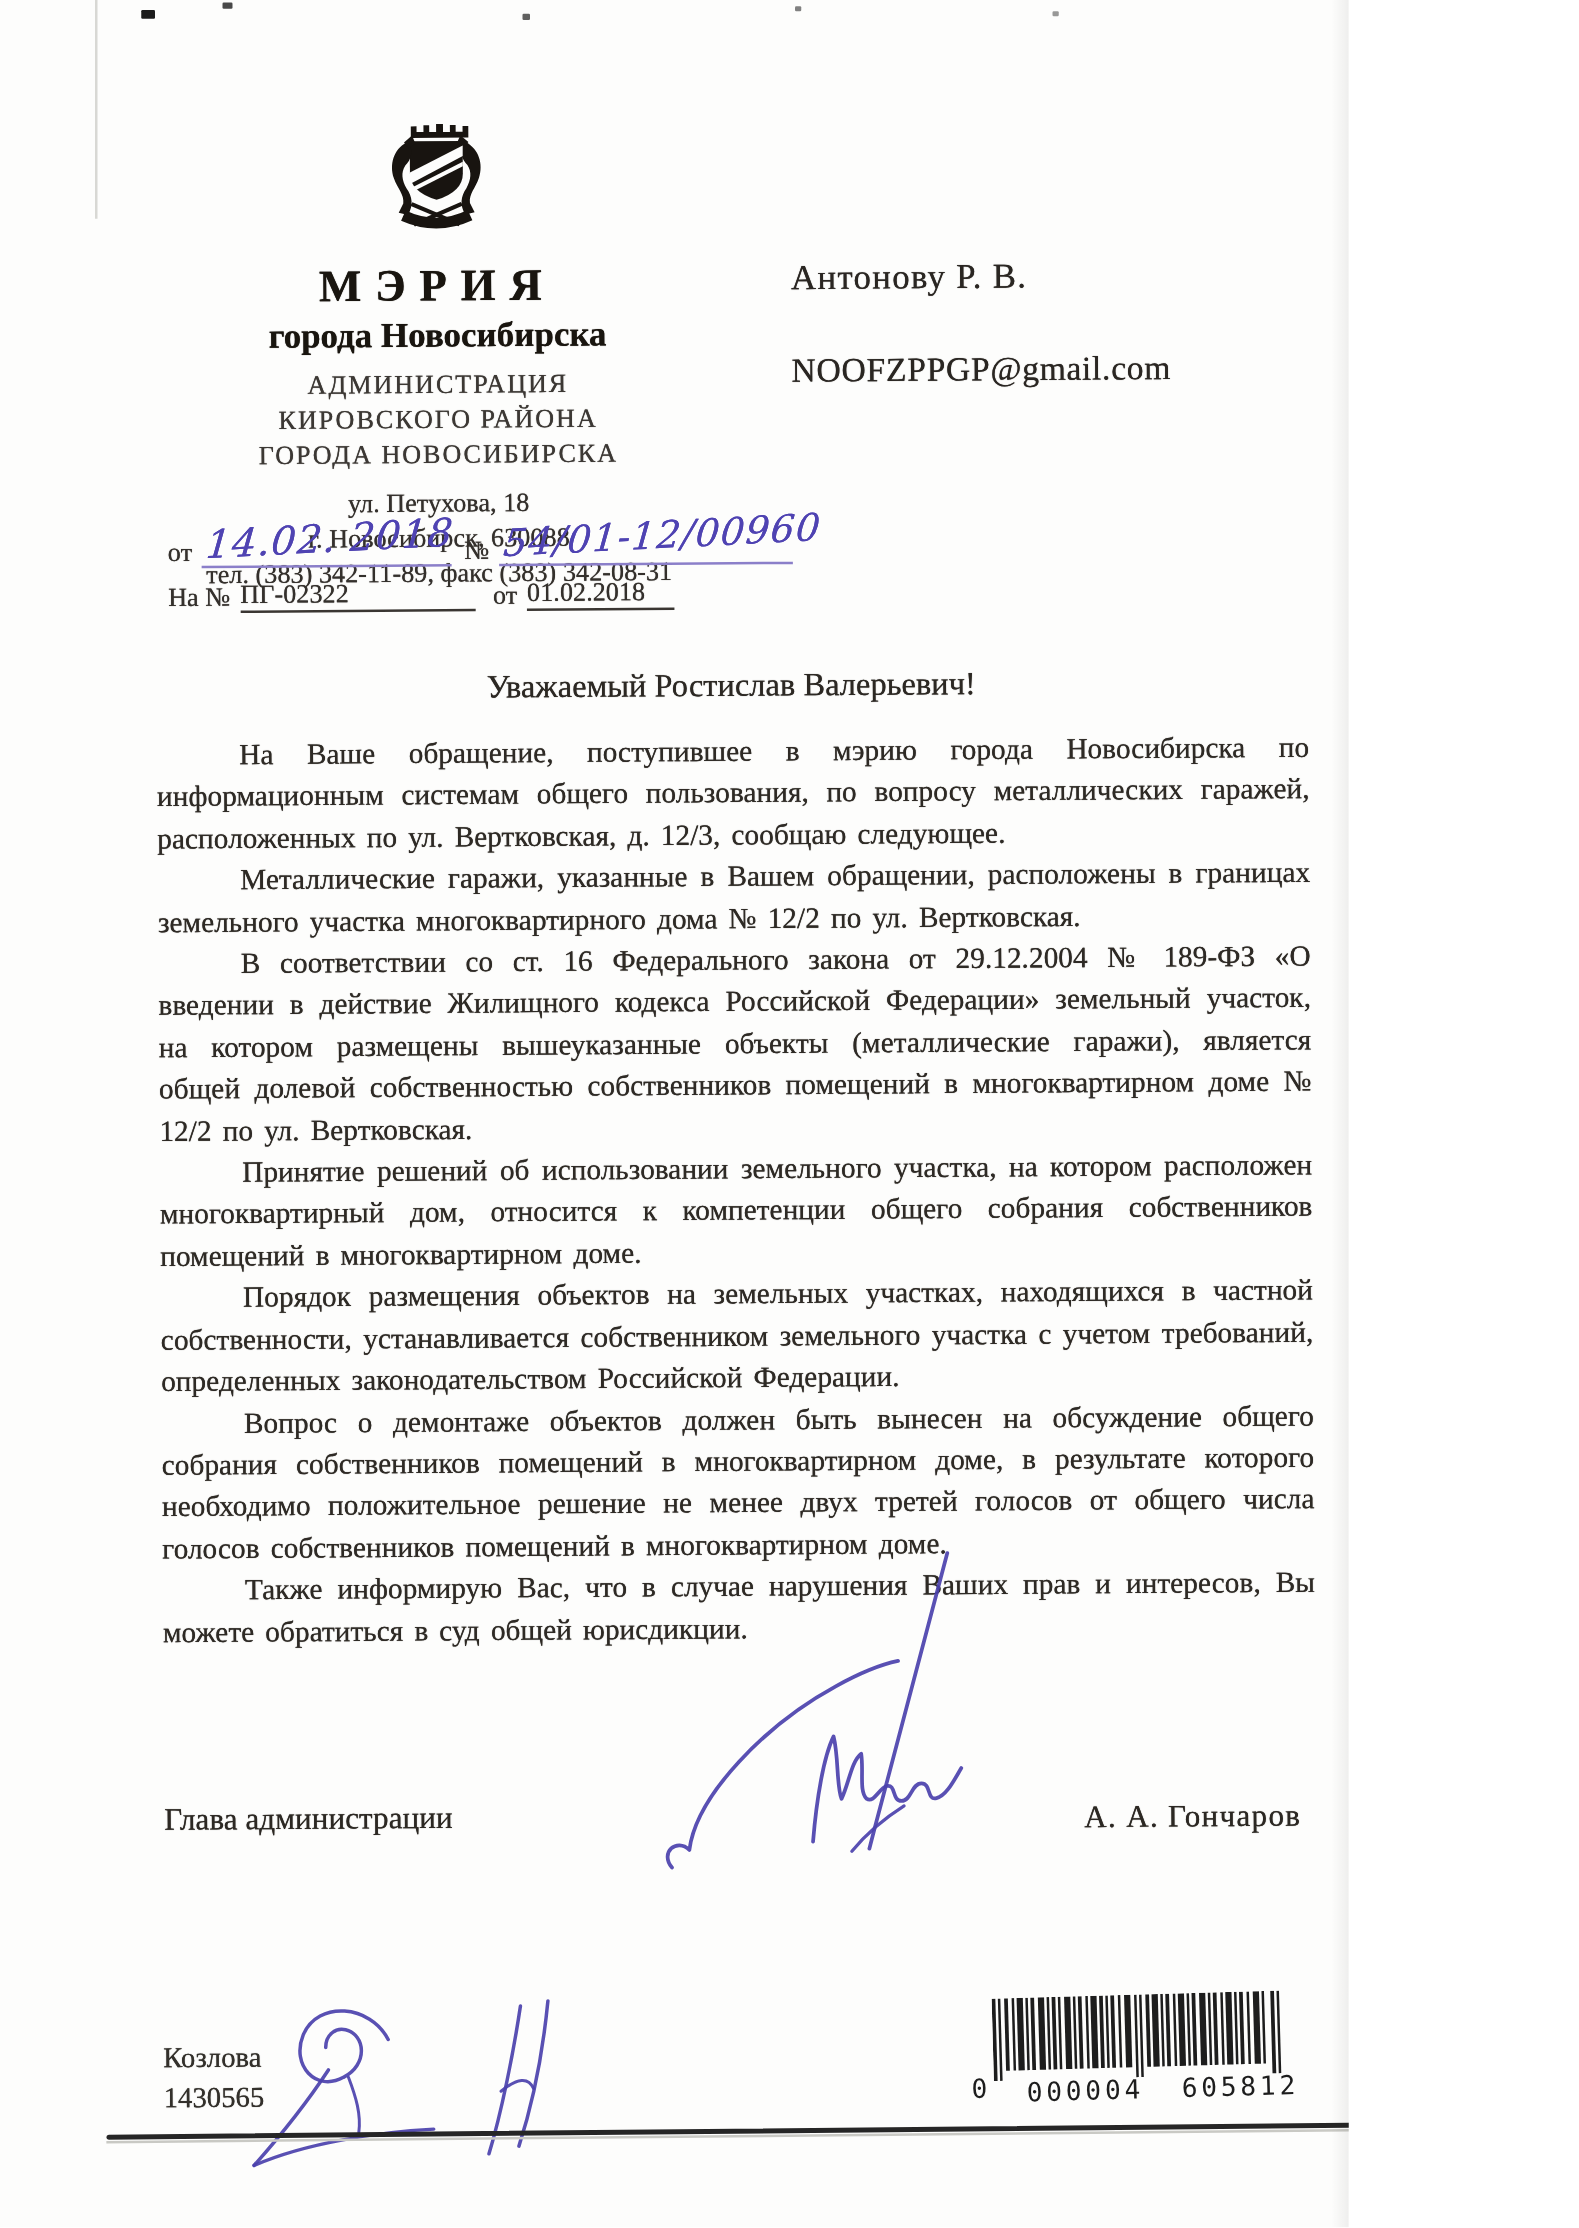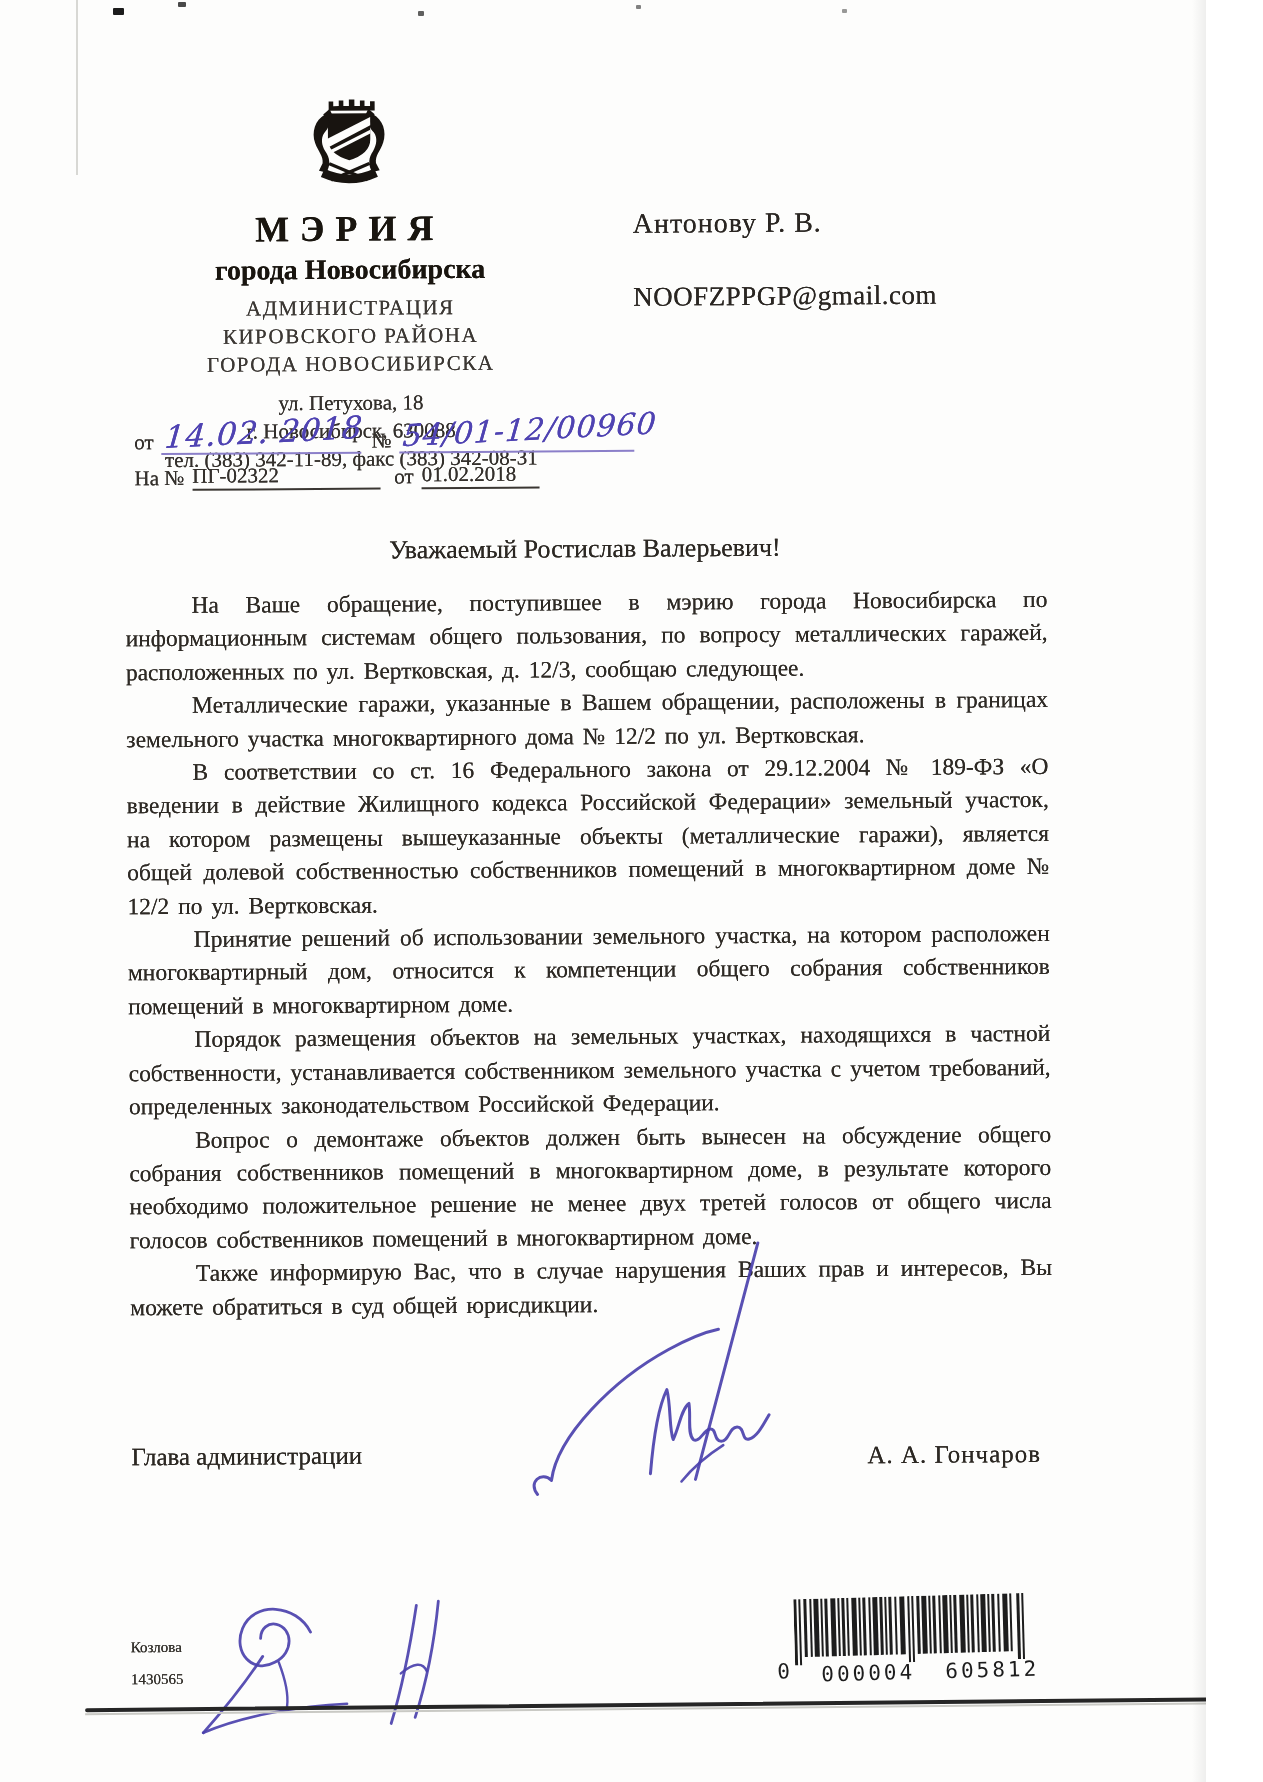--- a/index.html
+++ b/index.html
@@ -1,18 +1,18 @@
 <!DOCTYPE html>
 <html><head>
 <meta charset="utf-8">
 <style>
   html,body{margin:0;padding:0;background:#ffffff;}
   .page{
     position:relative;
-    width:1206px;height:1782px;
+    width:1079px;height:1782px;
     background:#fdfdfc;
     overflow:hidden;
     font-family:"Liberation Serif", serif;
     color:#2e2a26;
   }
   .page::after{ 
     content:"";position:absolute;top:0;right:0;width:14px;height:100%;
     background:linear-gradient(to right, rgba(0,0,0,0), rgba(0,0,0,0.06));
     pointer-events:none;
   }
@@ -72,21 +72,21 @@
     word-spacing:3px;color:#2e2a25;
   }
 
   
   .signoff-title{position:absolute;left:128px;top:1440px;font-size:25px;color:#2c2823;}
   .signoff-name{position:absolute;left:864px;top:1443px;font-size:25px;color:#2c2823;letter-spacing:1px;}
   .sig{position:absolute;pointer-events:none;}
   .sig path{fill:none;stroke:#4b41ad;stroke-linecap:round;stroke-linejoin:round;opacity:0.92;}
 
   
-  .executor{position:absolute;left:126px;top:1628px;font-size:15px;color:#33302b;line-height:32px;}
+  .executor{position:absolute;left:126px;top:1628px;font-size:23px;color:#33302b;line-height:32px;}
 
   
   .barcode{position:absolute;left:772px;top:1598px;width:290px;height:104px;transform:rotate(-1.2deg);}
   .barcode svg{position:absolute;left:18px;top:0;}
   .bc-digit{position:absolute;font-family:"DejaVu Sans Mono", monospace;font-size:21px;color:#1d1d1d;letter-spacing:3px;}
   .bc-lead{left:0;top:60px;}
   .bc-left{left:44px;top:64px;}
   .bc-right{left:168px;top:64px;}
 </style>
 </head>

